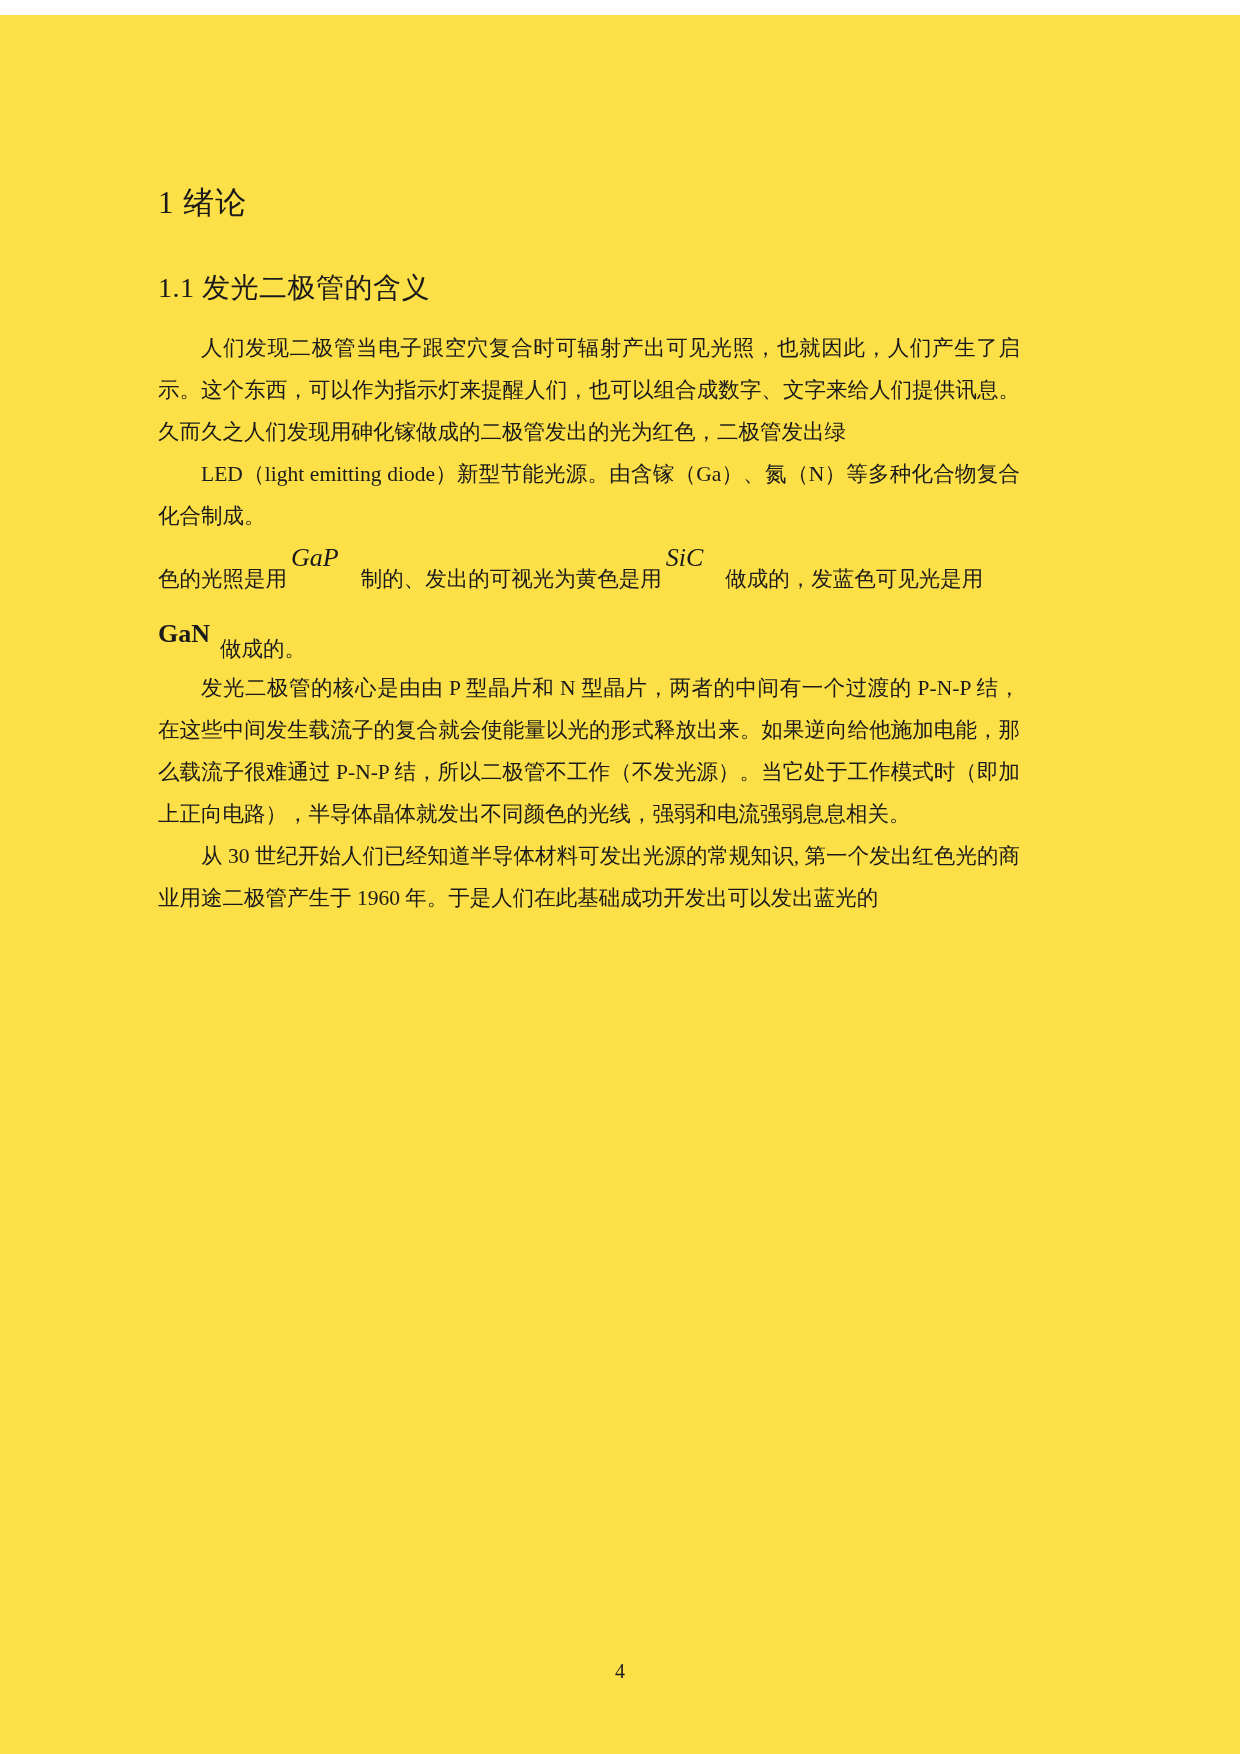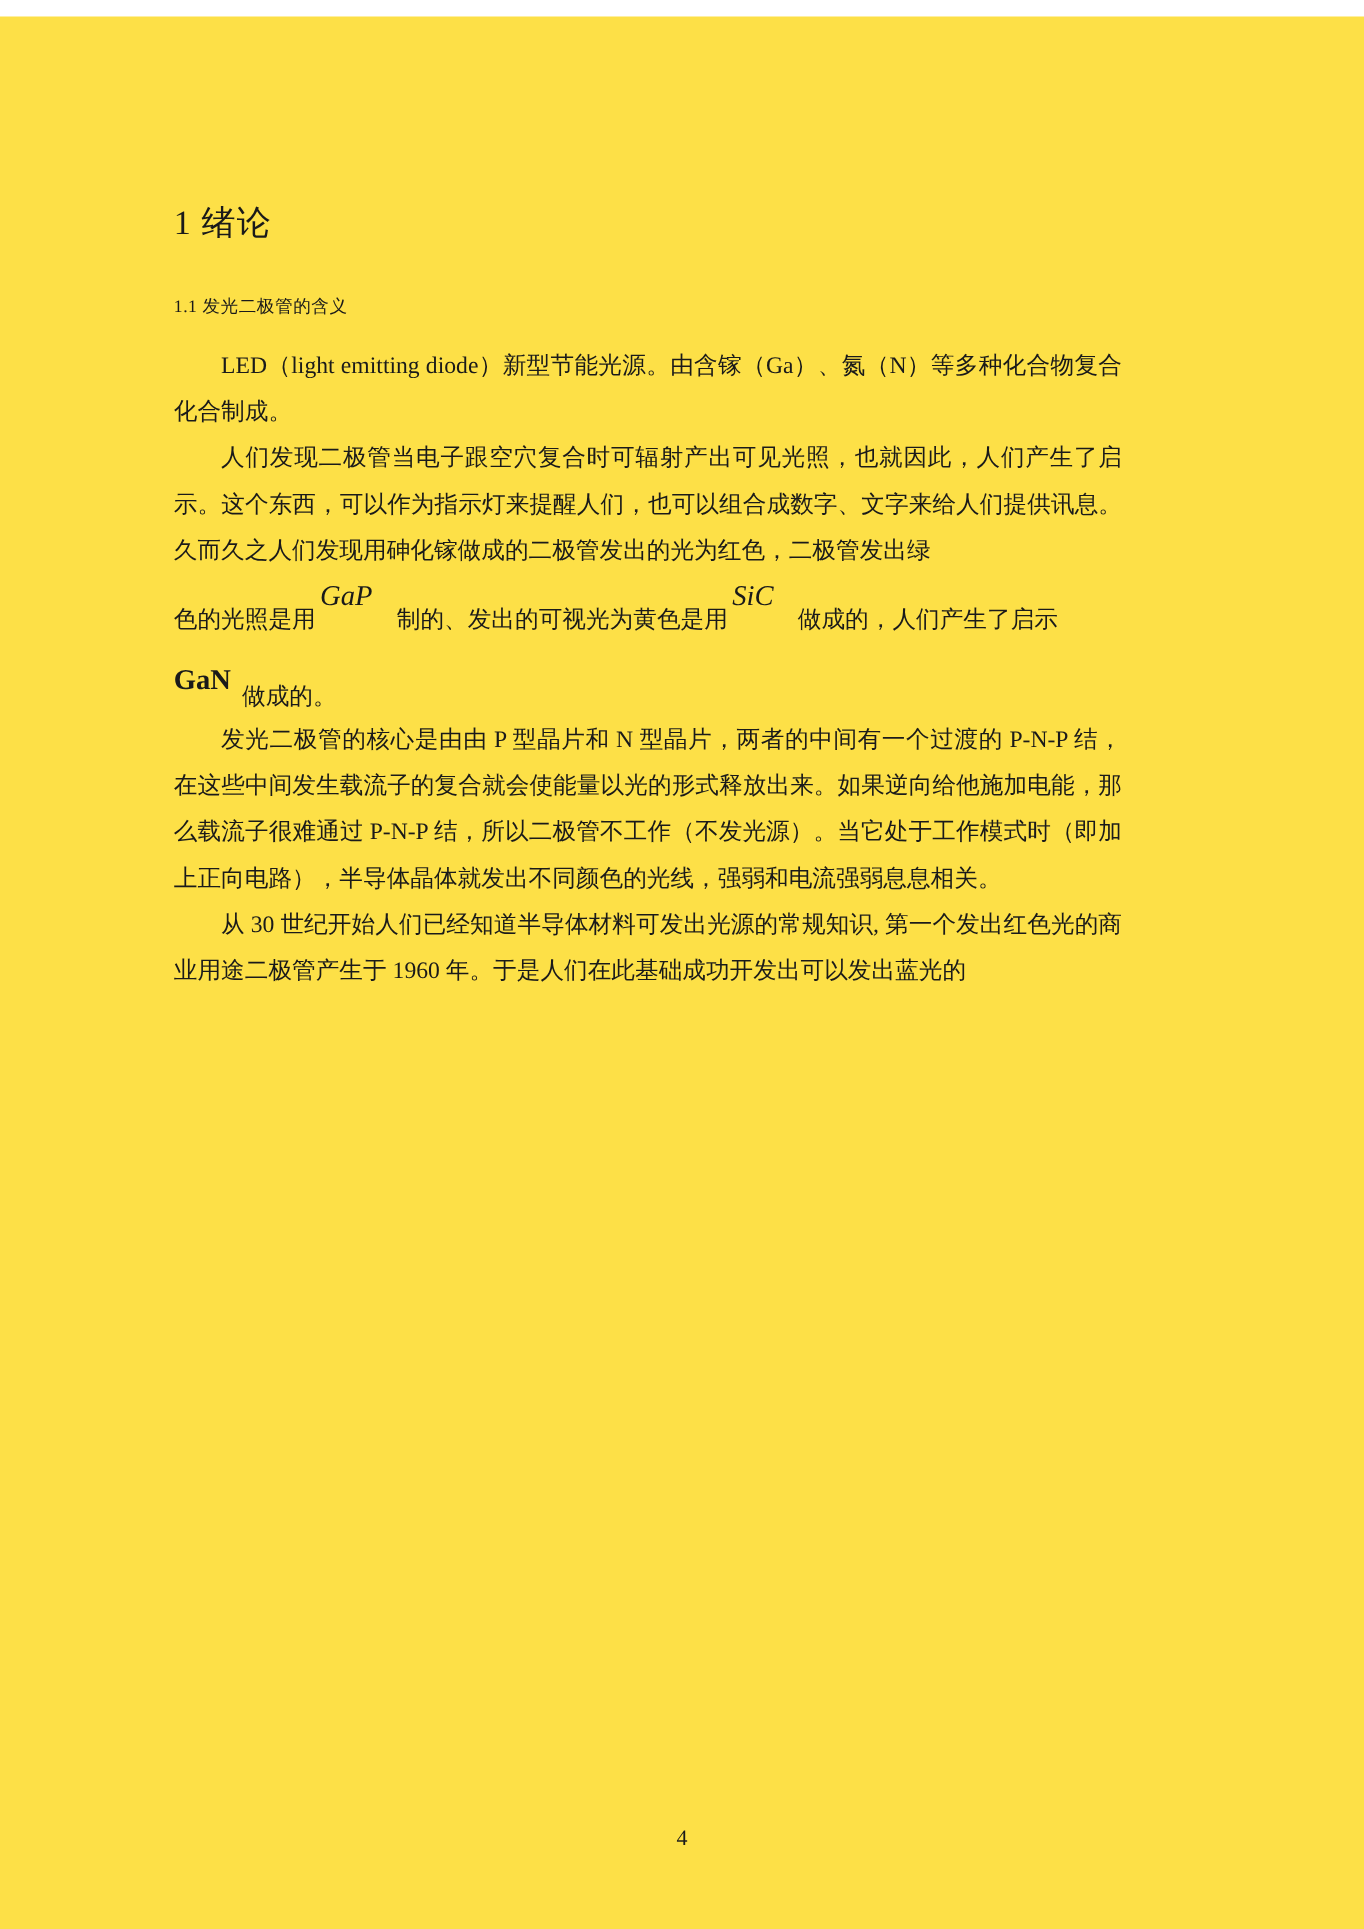--- a/index.html
+++ b/index.html
@@ -29,21 +29,21 @@
   }
   
   .h1 {
     font-size: 31px;
     font-weight: normal;
     letter-spacing: 1px;
     margin: 0 0 46px 0;
     line-height: 1.3;
   }
   .h2 {
-    font-size: 16px;
+    font-size: 28px;
     font-weight: normal;
     letter-spacing: 0.5px;
     margin: 0 0 20px 0;
     line-height: 1.35;
   }
   .h2-bold {
     font-size: 25px;
     font-weight: bold;
     letter-spacing: 0.5px;
     margin: 44px 0 14px 0;
@@ -111,26 +111,26 @@
 </head>
 <body>
 
 <div class="page">
   <div class="content">
 
     <h1 class="h1">1 绪论</h1>
 
     <h2 class="h2">1.1  发光二极管的含义</h2>
 
+    <p class="para">人们发现二极管当电子跟空穴复合时可辐射产出可见光照，也就因此，人们产生了启示。这个东西，可以作为指示灯来提醒人们，也可以组合成数字、文字来给人们提供讯息。久而久之人们发现用砷化镓做成的二极管发出的光为红色，二极管发出绿</p>
+
     <p class="para">LED（light emitting diode）新型节能光源。由含镓（Ga）、氮（N）等多种化合物复合化合制成。</p>
 
-    <p class="para">人们发现二极管当电子跟空穴复合时可辐射产出可见光照，也就因此，人们产生了启示。这个东西，可以作为指示灯来提醒人们，也可以组合成数字、文字来给人们提供讯息。久而久之人们发现用砷化镓做成的二极管发出的光为红色，二极管发出绿</p>
-
     <p class="para-formula">
-      <span>色的光照是用</span><span class="sym italic">GaP</span><span>制的、发出的可视光为黄色是用</span><span class="sym italic">SiC</span><span>做成的，人们产生了启示</span>
+      <span>色的光照是用</span><span class="sym italic">GaP</span><span>制的、发出的可视光为黄色是用</span><span class="sym italic">SiC</span><span>做成的，发蓝色可见光是用</span>
     </p>
 
     <p class="gan-line">
       <span class="sym upright">GaN</span><span>做成的。</span>
     </p>
 
 
     <p class="para">发光二极管的核心是由由 P 型晶片和 N 型晶片，两者的中间有一个过渡的 P-N-P 结，在这些中间发生载流子的复合就会使能量以光的形式释放出来。如果逆向给他施加电能，那么载流子很难通过 P-N-P 结，所以二极管不工作（不发光源）。当它处于工作模式时（即加上正向电路），半导体晶体就发出不同颜色的光线，强弱和电流强弱息息相关。</p>
 
 

